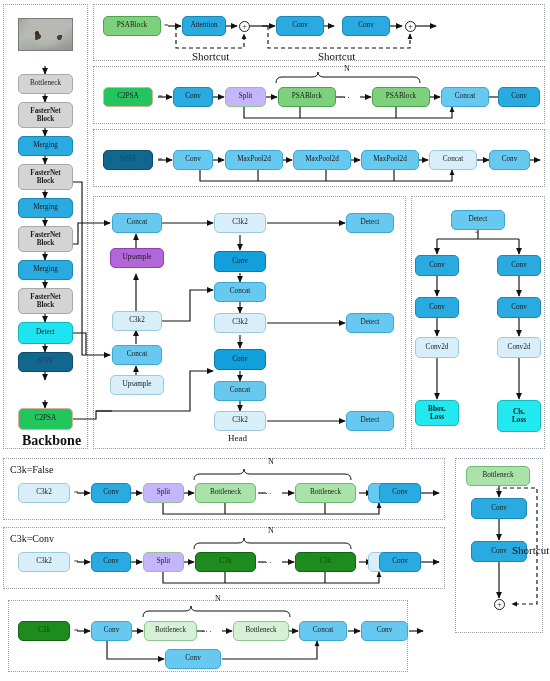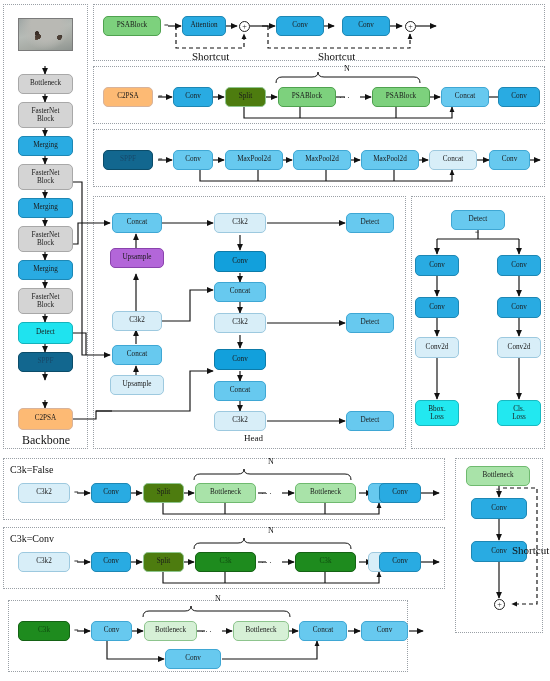--- a/index.html
+++ b/index.html
@@ -16,37 +16,37 @@
   .node{
     position:absolute;box-sizing:border-box;
     border-radius:5px;
     display:flex;align-items:center;justify-content:center;
     text-align:center;line-height:1.03;
     font-size:7.2px;color:#1a1a1a;
     border:1px solid rgba(0,0,0,.30);
     overflow:hidden;
     padding:0 1px;
   }
-  .node.two-line{line-height:1.12;}
+  .node.two-line{line-height:1.12;font-weight:bold;}
   
   .c-gray     {background:#d4d4d4;border-color:#a8a8a8;}
   .c-blue     {background:#29ABE2;border-color:#1d87b4;}
   .c-blue-dk  {background:#12A0DC;border-color:#0c7ba9;}
   .c-lblue    {background:#67C9EF;border-color:#3fa7d4;}
   .c-llblue   {background:#D8EEF8;border-color:#9dc9df;}
   .c-cyan     {background:#1FE3EF;border-color:#14b2bb;}
   .c-cyan2    {background:#22E8F0;border-color:#18b9c1;}
   .c-teal-dk  {background:#12678F;border-color:#0b4c69;color:#17496a;}
-  .c-peach    {background:#fdba74;border-color:#d7b39c;}
+  .c-peach    {background:#22c55e;border-color:#d7b39c;}
   .c-green    {background:#7DD17D;border-color:#4fa24f;}
   .c-green-lt {background:#A9E3A9;border-color:#6fba6f;}
   .c-green-pl {background:#D6F0D6;border-color:#8dc48d;}
   .c-green-dk {background:#1E8B1E;border-color:#146214;color:#0f4d0f;}
   .c-purple   {background:#B366D9;border-color:#8a43ad;}
-  .c-mint     {background:#4d7c0f;border-color:#8fc68f;}
+  .c-mint     {background:#c4b5fd;border-color:#8fc68f;}
   
   .thumb{
     position:absolute;box-sizing:border-box;
     border:1px solid #7a7a7a;
     background:
       radial-gradient(circle at 34% 46%, #3b2f28 0 2.0px, transparent 2.4px),
       radial-gradient(circle at 36% 56%, #4a3b31 0 2.6px, transparent 3.0px),
       radial-gradient(circle at 33% 62%, #5a4a3e 0 1.6px, transparent 2.0px),
       radial-gradient(circle at 76% 60%, #4c4037 0 2.2px, transparent 2.6px),
       radial-gradient(circle at 79% 57%, #3e342c 0 1.3px, transparent 1.7px),
@@ -260,21 +260,21 @@
   <div class="node c-gray two-line" style="left:18px;top:226px;width:55px;height:26px;">
       <span>FasterNet<br>Block</span>
     </div>
   <div class="node c-blue" style="left:18px;top:260px;width:55px;height:20px;">Merging</div>
   <div class="node c-gray two-line" style="left:18px;top:288px;width:55px;height:26px;">
       <span>FasterNet<br>Block</span>
     </div>
   <div class="node c-cyan" style="left:18px;top:322px;width:55px;height:22px;">Detect</div>
   <div class="node c-teal-dk" style="left:18px;top:352px;width:55px;height:20px;">SPPF</div>
   <div class="node c-peach" style="left:18px;top:408px;width:55px;height:22px;">C2PSA</div>
-  <div class="panel-label" style="left:22px;top:433px;font-size:12px;">Backbone</div>
+  <div class="panel-label" style="left:22px;top:433px;font-size:14px;font-weight:bold;">Backbone</div>
 
   <div class="node c-green" style="left:103px;top:16px;width:58px;height:20px;">PSABlock</div>
   <div class="eqsign" style="left:164px;top:21px;">=</div>
   <div class="node c-blue" style="left:182px;top:16px;width:44px;height:20px;">Attention</div>
   <div class="plus" style="left:239px;top:21px;">+</div>
   <div class="node c-blue" style="left:276px;top:16px;width:48px;height:20px;">Conv</div>
   <div class="node c-blue" style="left:342px;top:16px;width:48px;height:20px;">Conv</div>
   <div class="plus" style="left:405px;top:21px;">+</div>
   <div class="slabel" style="left:192px;top:50px;">Shortcut</div>
   <div class="slabel" style="left:318px;top:50px;">Shortcut</div>
@@ -309,36 +309,36 @@
   <div class="node c-blue-dk" style="left:214px;top:251px;width:52px;height:21px;">Conv</div>
   <div class="node c-lblue" style="left:214px;top:282px;width:52px;height:20px;">Concat</div>
   <div class="node c-llblue" style="left:214px;top:313px;width:52px;height:20px;">C3k2</div>
   <div class="node c-blue-dk" style="left:214px;top:349px;width:52px;height:21px;">Conv</div>
   <div class="node c-lblue" style="left:214px;top:381px;width:52px;height:20px;">Concat</div>
   <div class="node c-llblue" style="left:214px;top:411px;width:52px;height:20px;">C3k2</div>
 
   <div class="node c-lblue" style="left:346px;top:213px;width:48px;height:20px;">Detect</div>
   <div class="node c-lblue" style="left:346px;top:313px;width:48px;height:20px;">Detect</div>
   <div class="node c-lblue" style="left:346px;top:411px;width:48px;height:20px;">Detect</div>
-  <div class="panel-label" style="left:228px;top:433px;font-size:9px;margin-left:16px;">Head</div>
+  <div class="panel-label" style="left:228px;top:433px;font-size:9px;">Head</div>
 
   <div class="node c-lblue" style="left:451px;top:210px;width:54px;height:20px;">Detect</div>
   <div class="eqsign" style="left:475px;top:228px;font-size:7px;">=</div>
 
   <div class="node c-blue" style="left:415px;top:255px;width:44px;height:21px;">Conv</div>
   <div class="node c-blue" style="left:415px;top:297px;width:44px;height:21px;">Conv</div>
   <div class="node c-llblue" style="left:415px;top:337px;width:44px;height:21px;">Conv2d</div>
   <div class="node c-cyan2 two-line" style="left:415px;top:400px;width:44px;height:26px;">
       <span>Bbox.<br>Loss</span>
     </div>
 
   <div class="node c-blue" style="left:497px;top:255px;width:44px;height:21px;">Conv</div>
   <div class="node c-blue" style="left:497px;top:297px;width:44px;height:21px;">Conv</div>
   <div class="node c-llblue" style="left:497px;top:337px;width:44px;height:21px;">Conv2d</div>
-  <div class="node c-cyan2 two-line" style="left:497px;top:400px;width:44px;height:26px;">
+  <div class="node c-cyan2 two-line" style="left:497px;top:400px;width:44px;height:32px;">
       <span>Cls.<br>Loss</span>
     </div>
 
   <div class="panel-label" style="left:10px;top:464px;">C3k=False</div>
   <div class="node c-llblue" style="left:18px;top:483px;width:52px;height:20px;">C3k2</div>
   <div class="eqsign" style="left:74px;top:488px;">=</div>
   <div class="node c-blue" style="left:91px;top:483px;width:40px;height:20px;">Conv</div>
   <div class="node c-mint" style="left:143px;top:483px;width:41px;height:20px;">Split</div>
   <div class="node c-green-lt" style="left:195px;top:483px;width:61px;height:20px;">Bottleneck</div>
   <div class="dots" style="left:261px;top:488px;">···</div>

